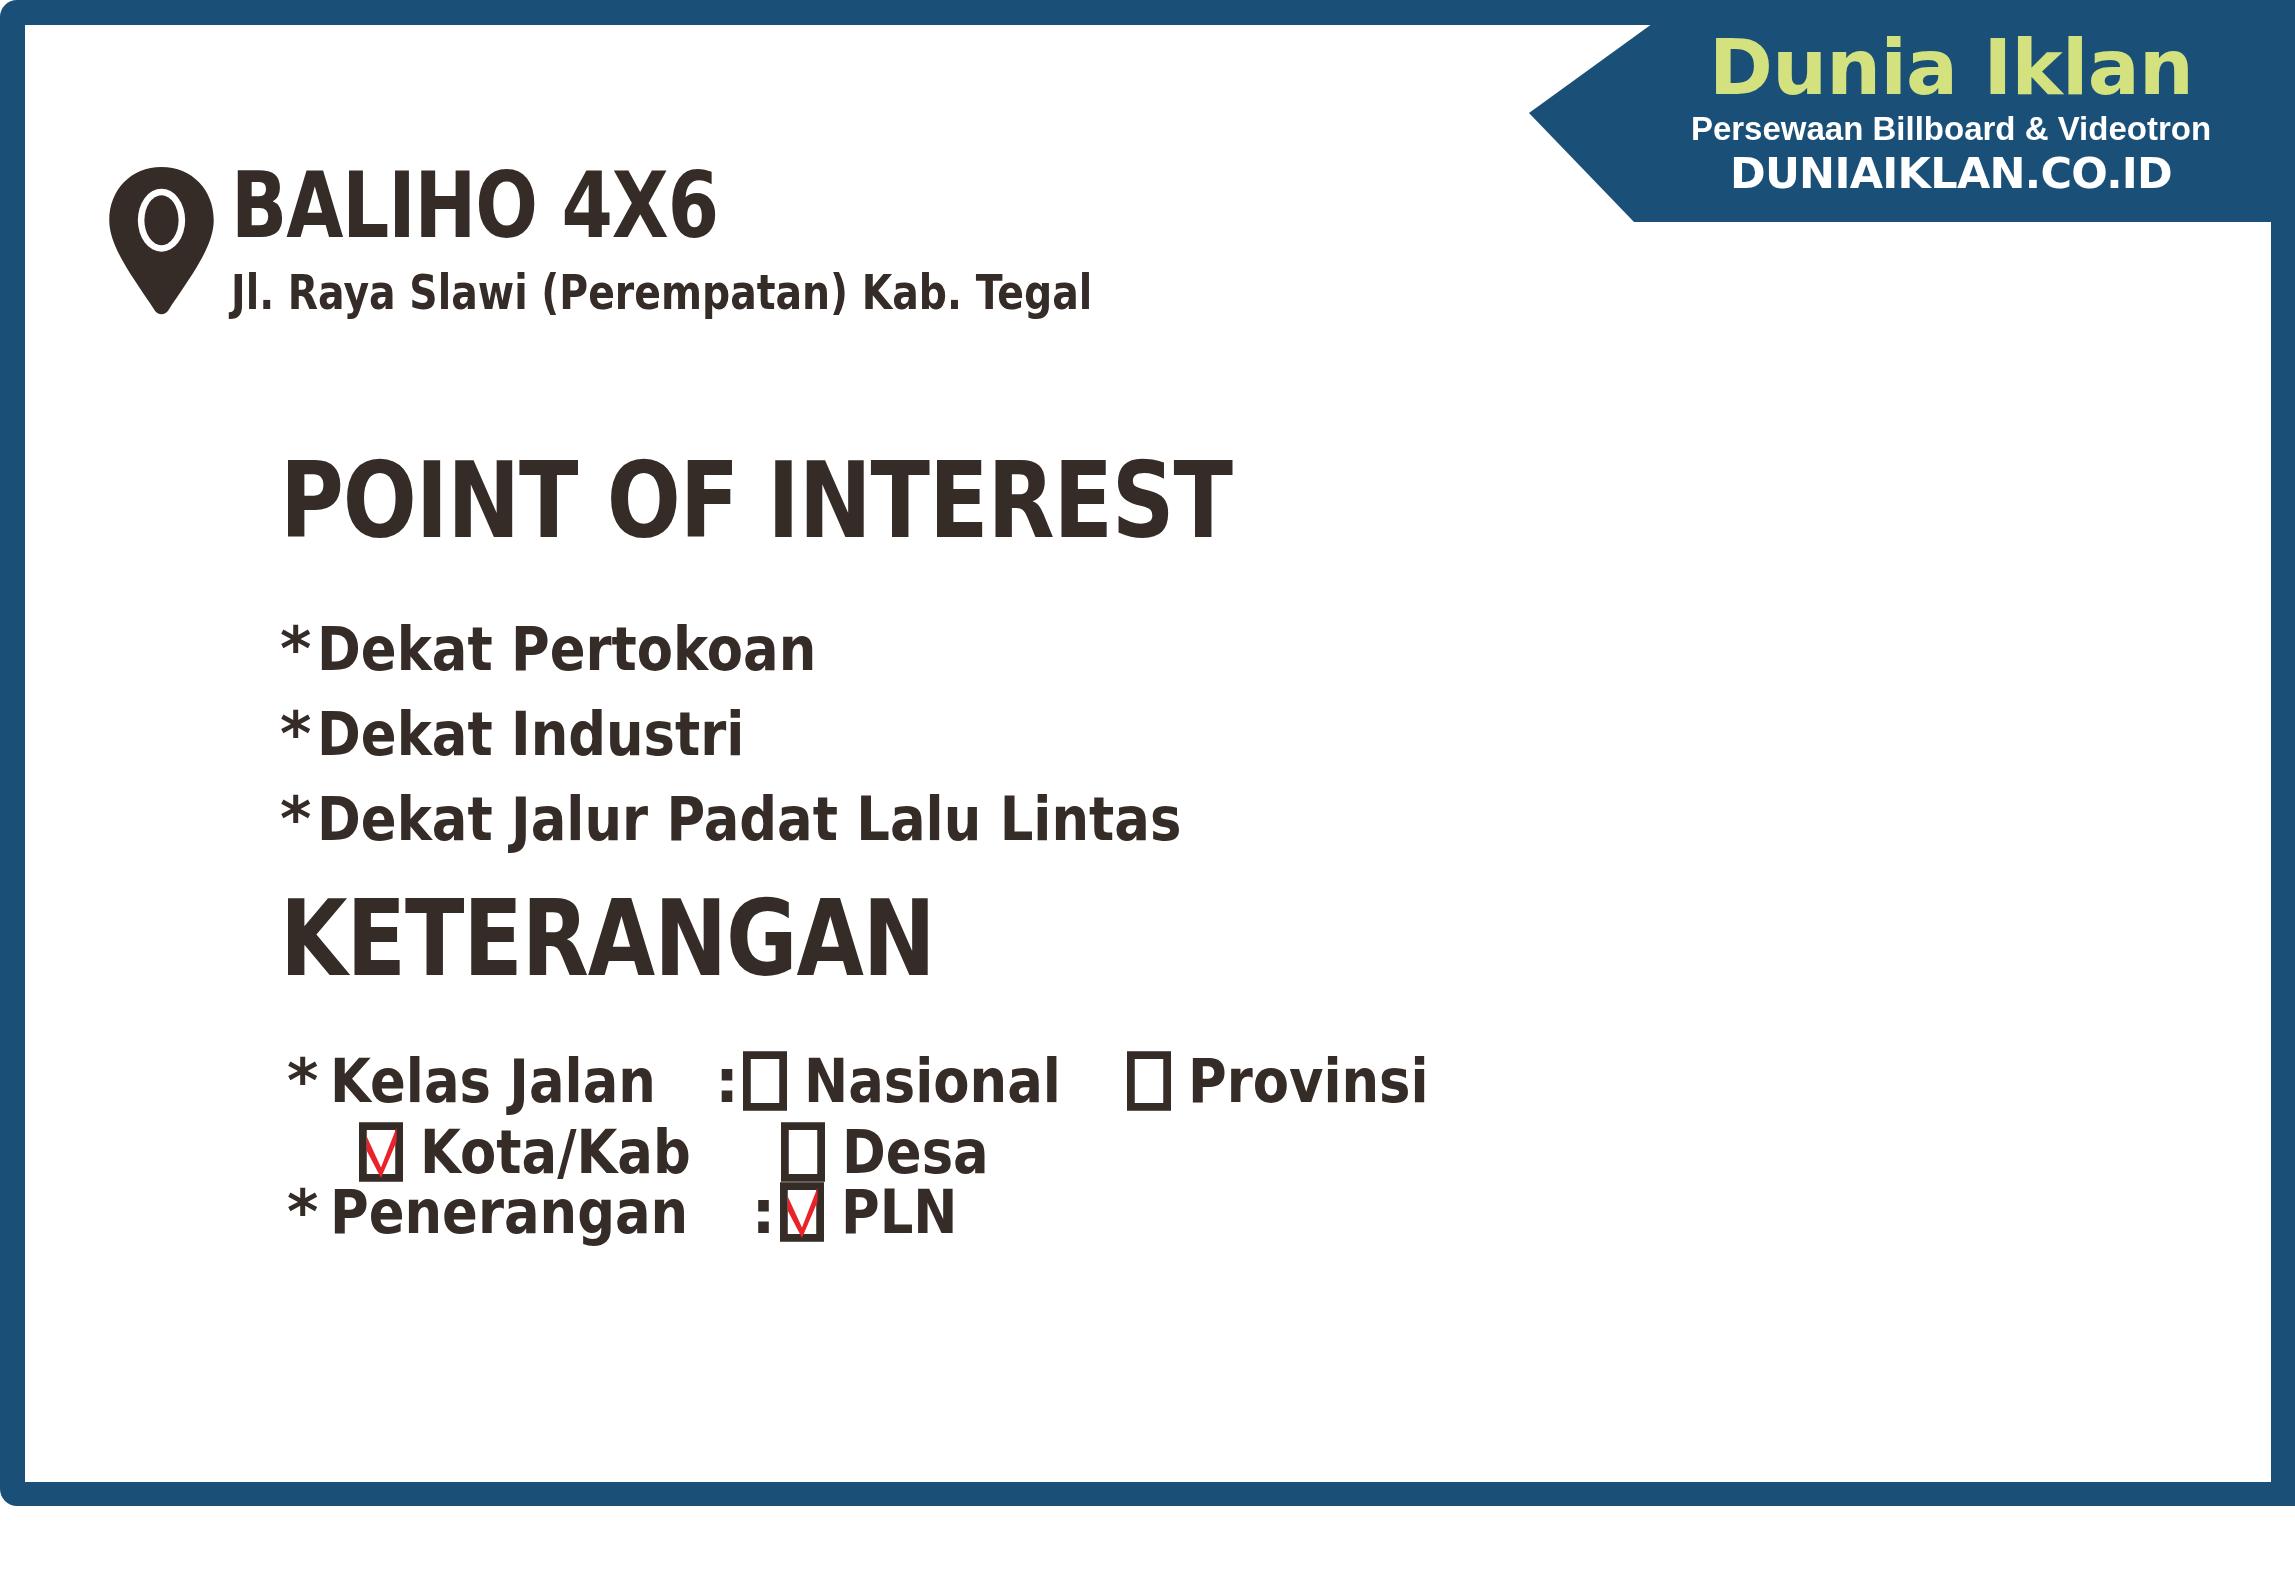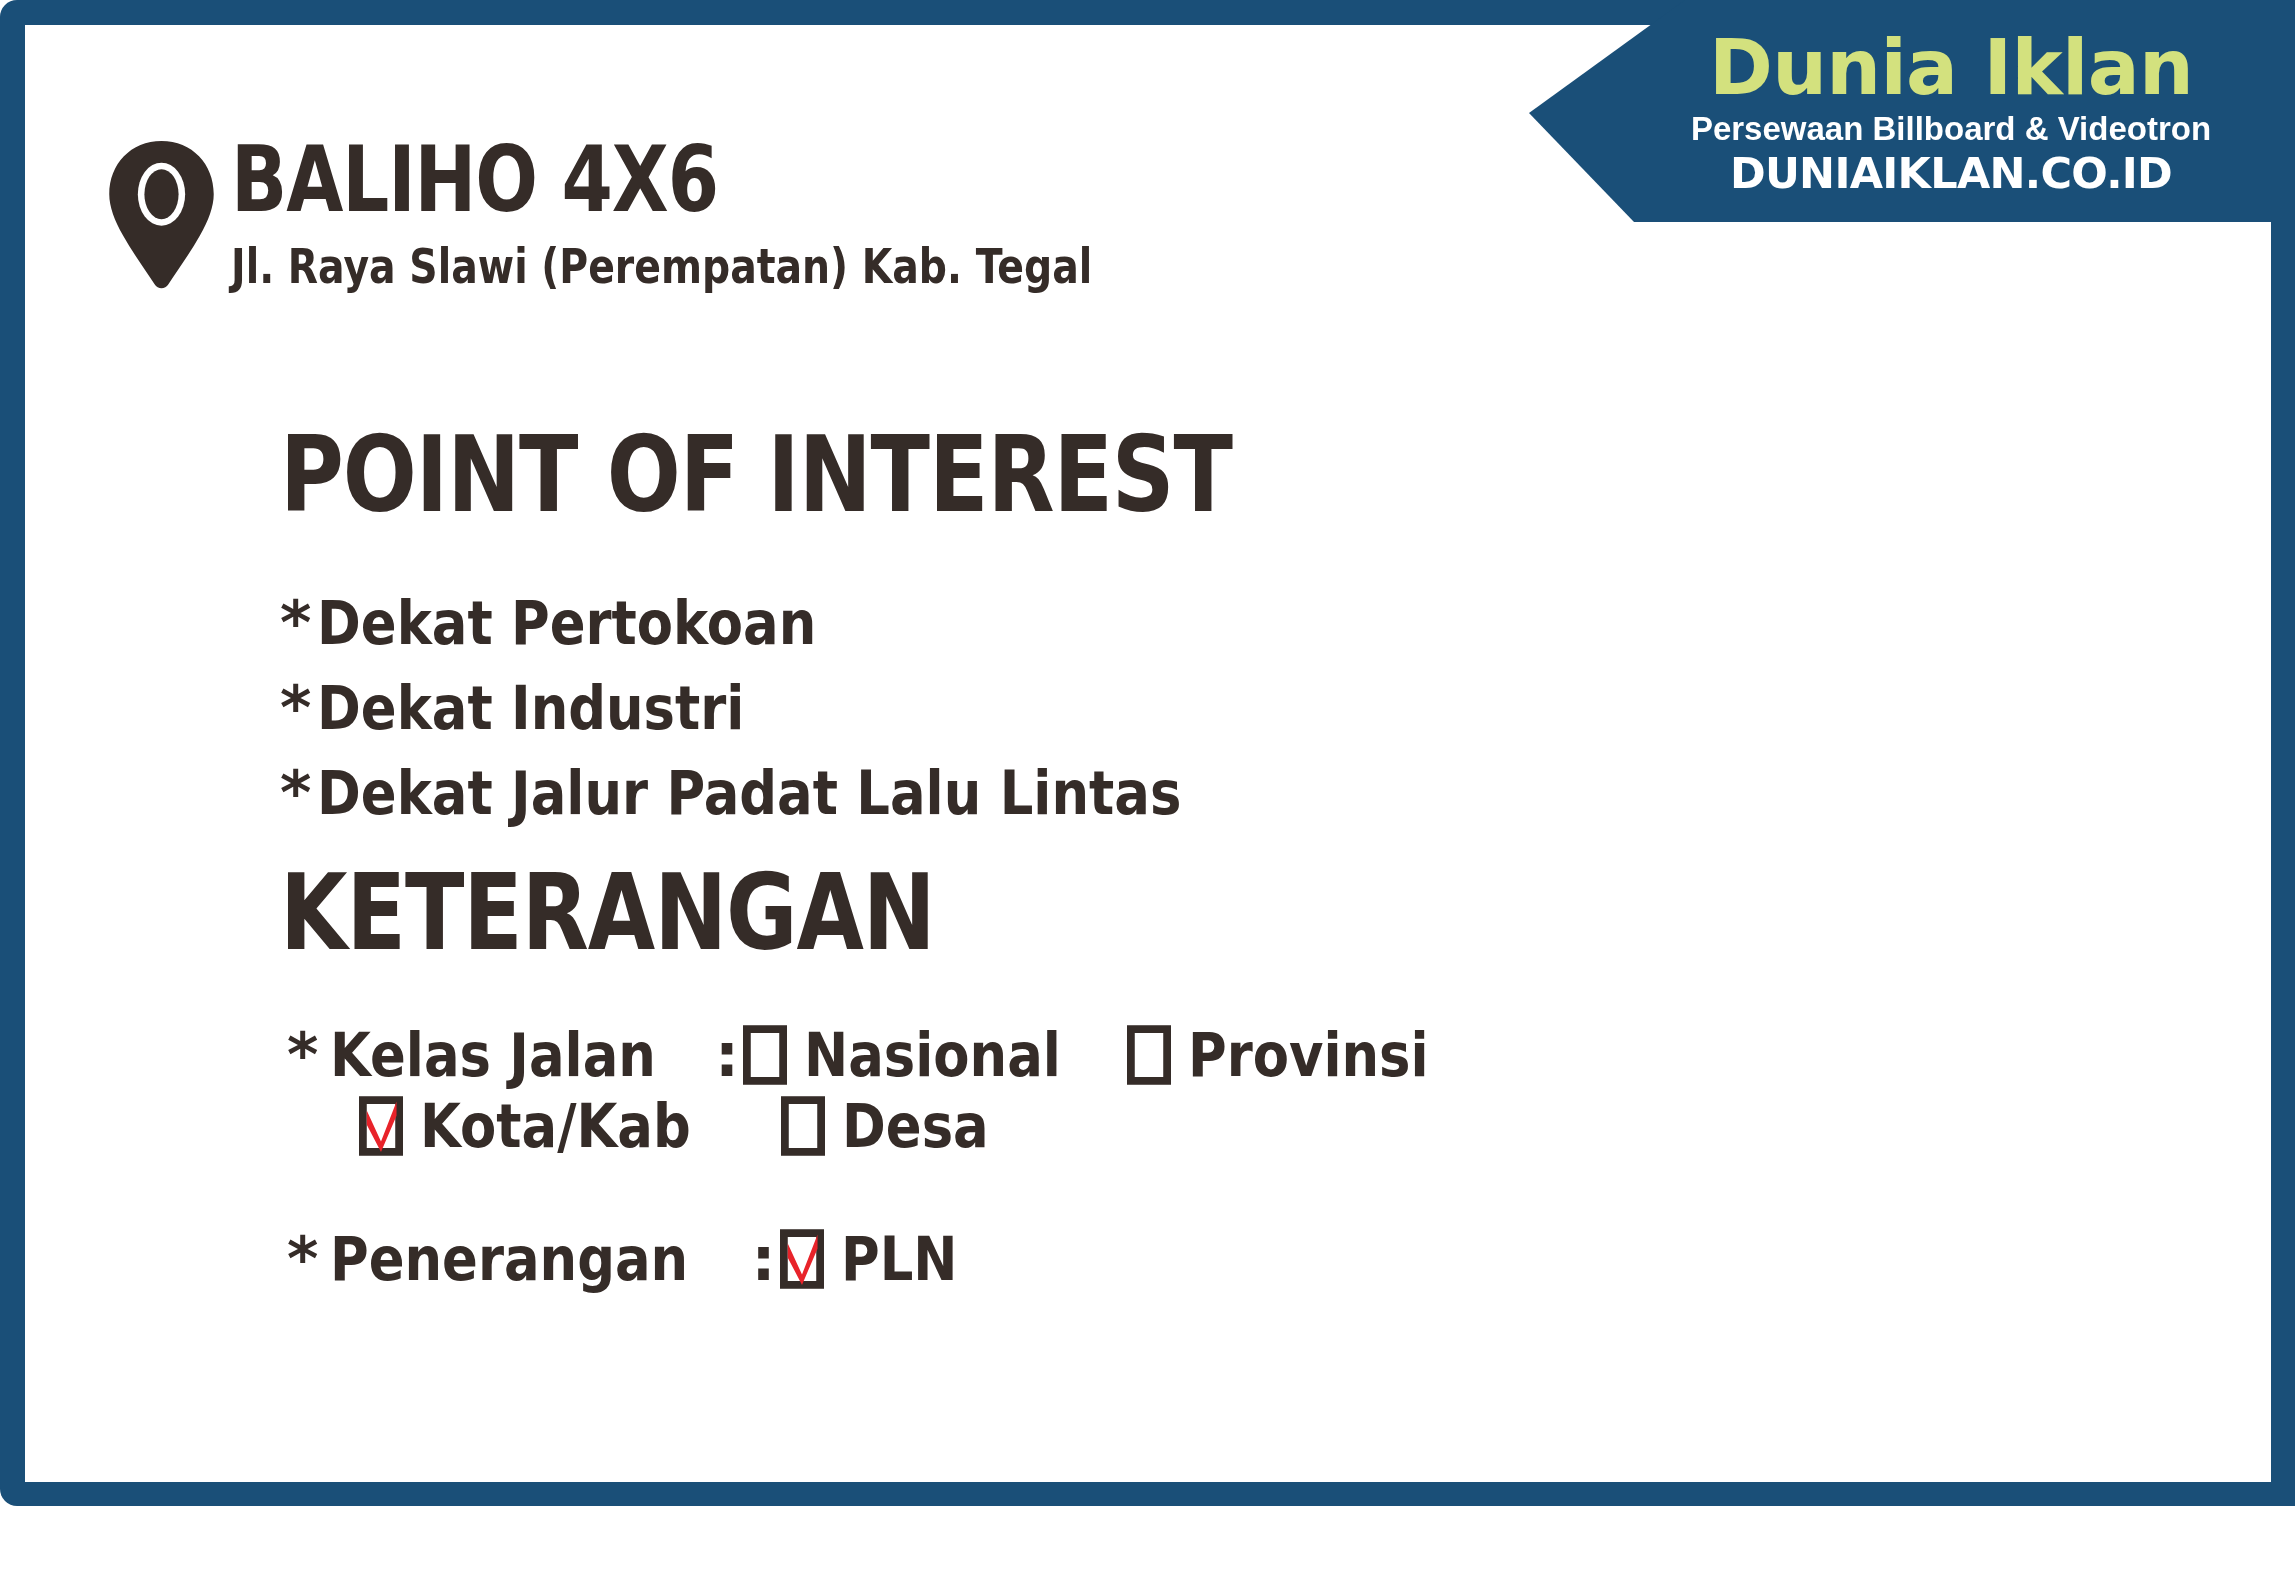--- a/index.html
+++ b/index.html
@@ -68,21 +68,21 @@
     font-size:43px;
     line-height:1.12;
     color:#ffffff;
     letter-spacing:-0.7px;
     white-space:nowrap;
   }
 
   
   #content {
     position:absolute;
-    left:25px; top:17px;
+    left:25px; top:43px;
     width:2246px; height:1457px;
     z-index:3;
   }
 
   
   #header-row {
     position:absolute;
     left:79px; top:118px;
     display:flex;
     align-items:flex-start;
@@ -150,21 +150,21 @@
     display:flex;
     align-items:center;
     font-family:"DejaVu Sans", sans-serif;
     font-weight:bold;
     font-size:60px;
     line-height:1.0;
     color:#352C28;
     white-space:nowrap;
   }
   #row-kelas { margin-bottom:10.5px; }
-  #row-kelas2 { margin-bottom:73px; padding-left:72px; }
+  #row-kelas2 { padding-left:72px; }
   .ket-prefix { display:flex; align-items:center; }
   .ket-star { margin-right:11.8px; }
   .ket-label { transform:scaleX(0.88); transform-origin:left center; }
   .ket-colon { margin:0 3.9px 0 14.4px; }
 
   .cb-group { display:flex; align-items:center; }
   .cb-box {
     width:44px; height:60px;
     flex:0 0 auto;
     position:relative;

